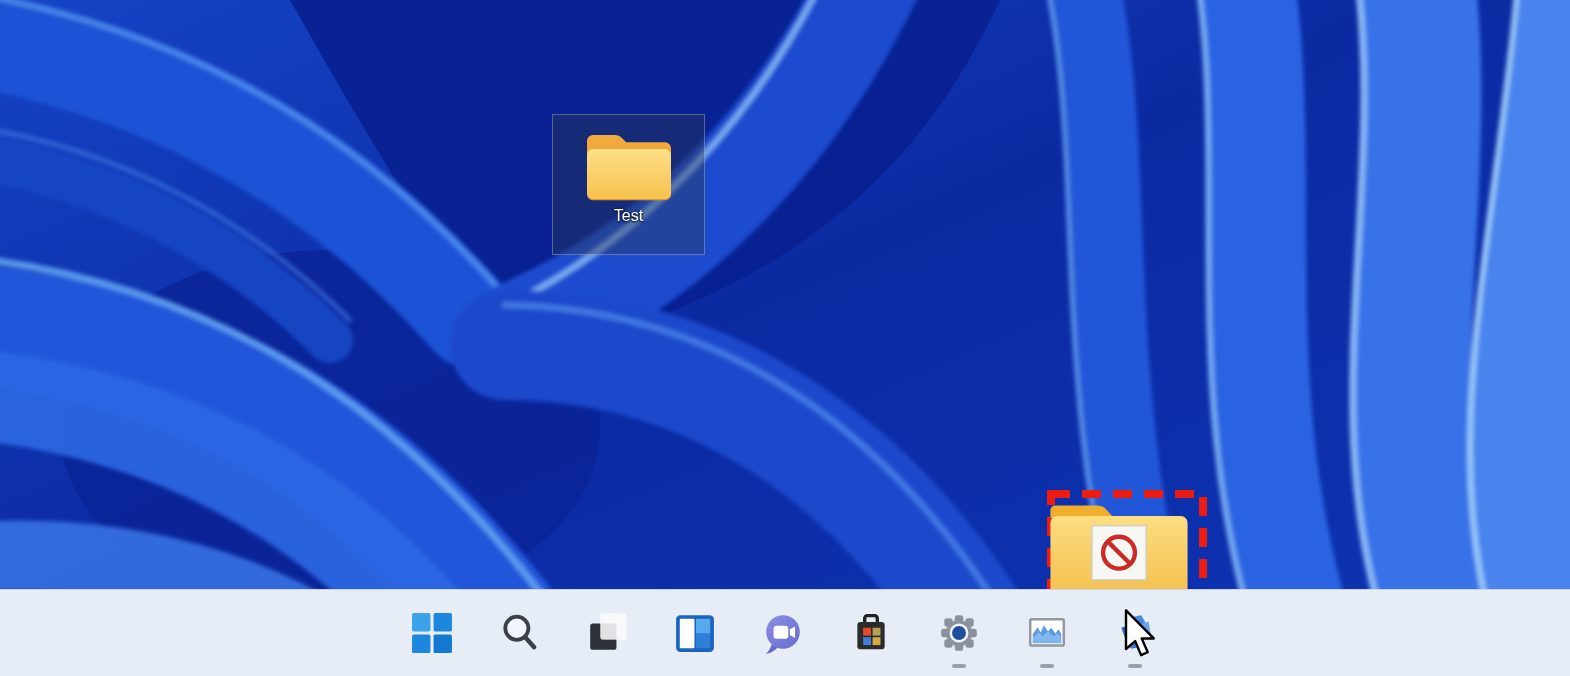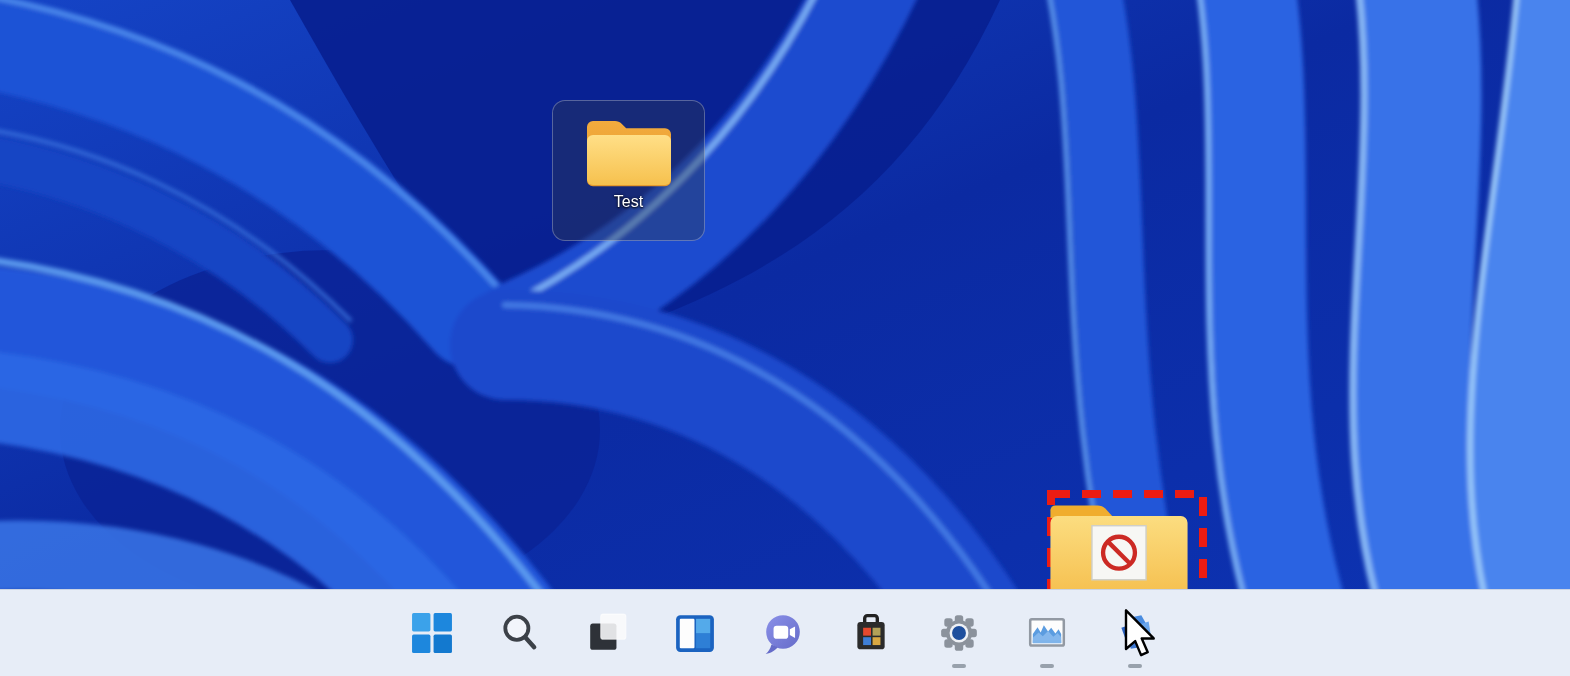--- a/index.html
+++ b/index.html
@@ -1,21 +1,21 @@
 <!DOCTYPE html>
 <html><head>
 <meta charset="utf-8">
 <style>
   html,body{margin:0;padding:0;}
   body{width:1570px;height:676px;overflow:hidden;font-family:"Liberation Sans",sans-serif;}
   .screen{position:relative;width:1570px;height:676px;overflow:hidden;background:#0c2ea6;}
   .wallpaper{position:absolute;inset:0;}
   
-  .desktop-icon{position:absolute;left:552px;top:100px;width:153px;height:141px;
-    background:rgba(48,58,80,.40);border:1px solid rgba(255,255,255,.28);border-radius:13px;
+  .desktop-icon{position:absolute;left:552px;top:114px;width:153px;height:141px;
+    background:rgba(48,58,80,.40);border:1px solid rgba(255,255,255,.28);border-radius:0;
     display:flex;flex-direction:column;align-items:center;box-sizing:border-box;}
   .desktop-icon .ficon{margin-top:12px;}
   .desktop-icon .flabel{margin-top:2px;color:#fff;font-size:16px;
     text-shadow:0 1px 2px rgba(0,0,0,.95),0 0 3px rgba(0,0,0,.6);}
   
   .drag-ghost{position:absolute;left:1046px;top:489px;width:162px;height:127px;}
   .drag-ghost svg{position:absolute;left:0;top:0;}
   .ghost-folder{position:absolute;left:8px;top:8px;}
   
   .taskbar{position:absolute;left:0;top:589px;width:1570px;height:87px;

